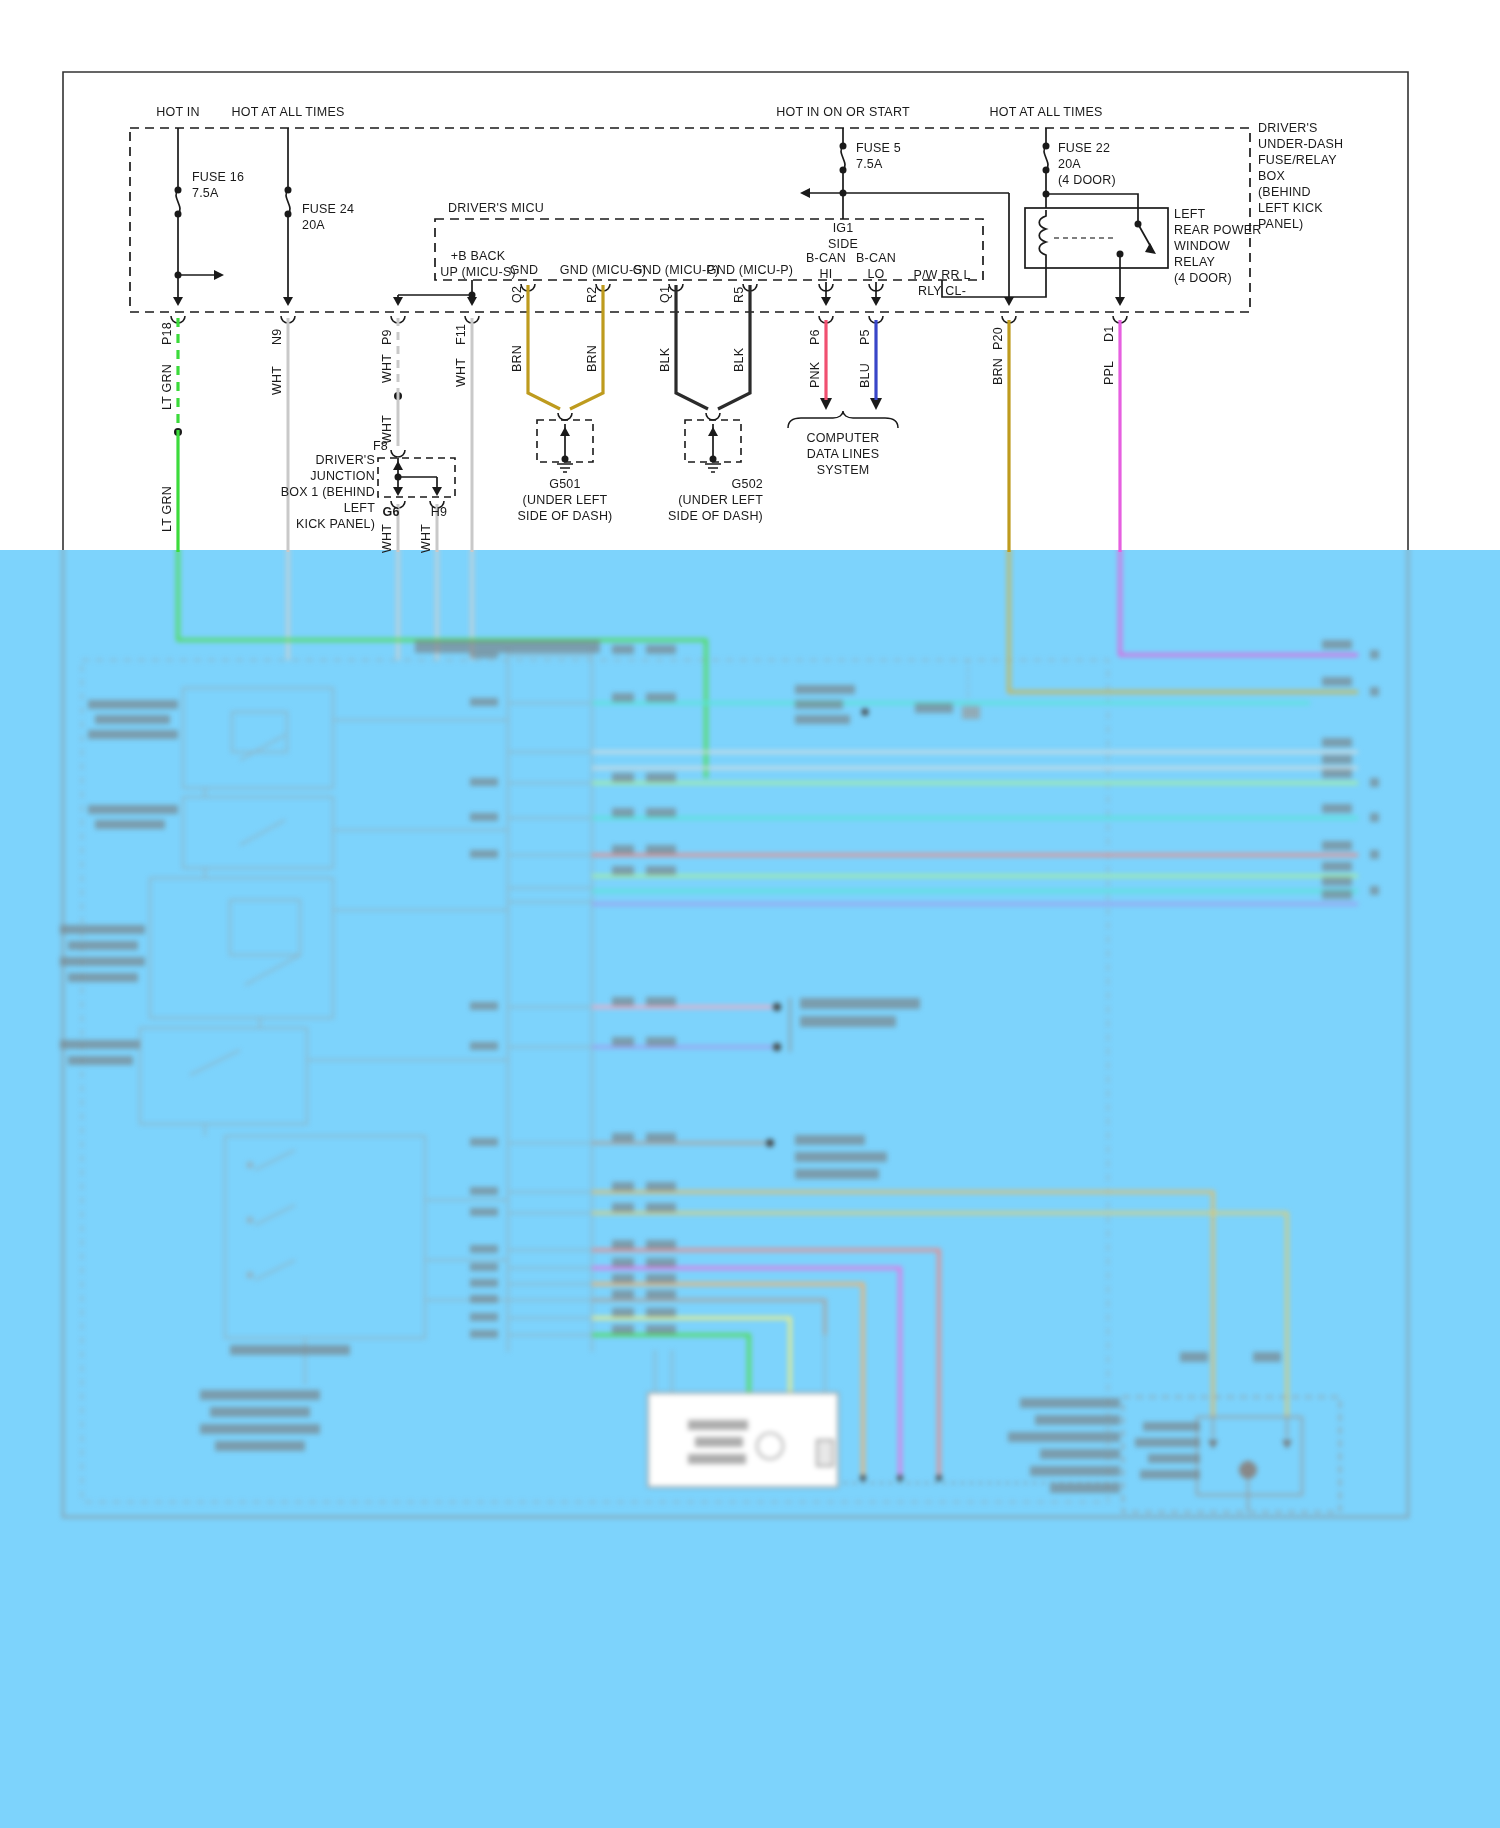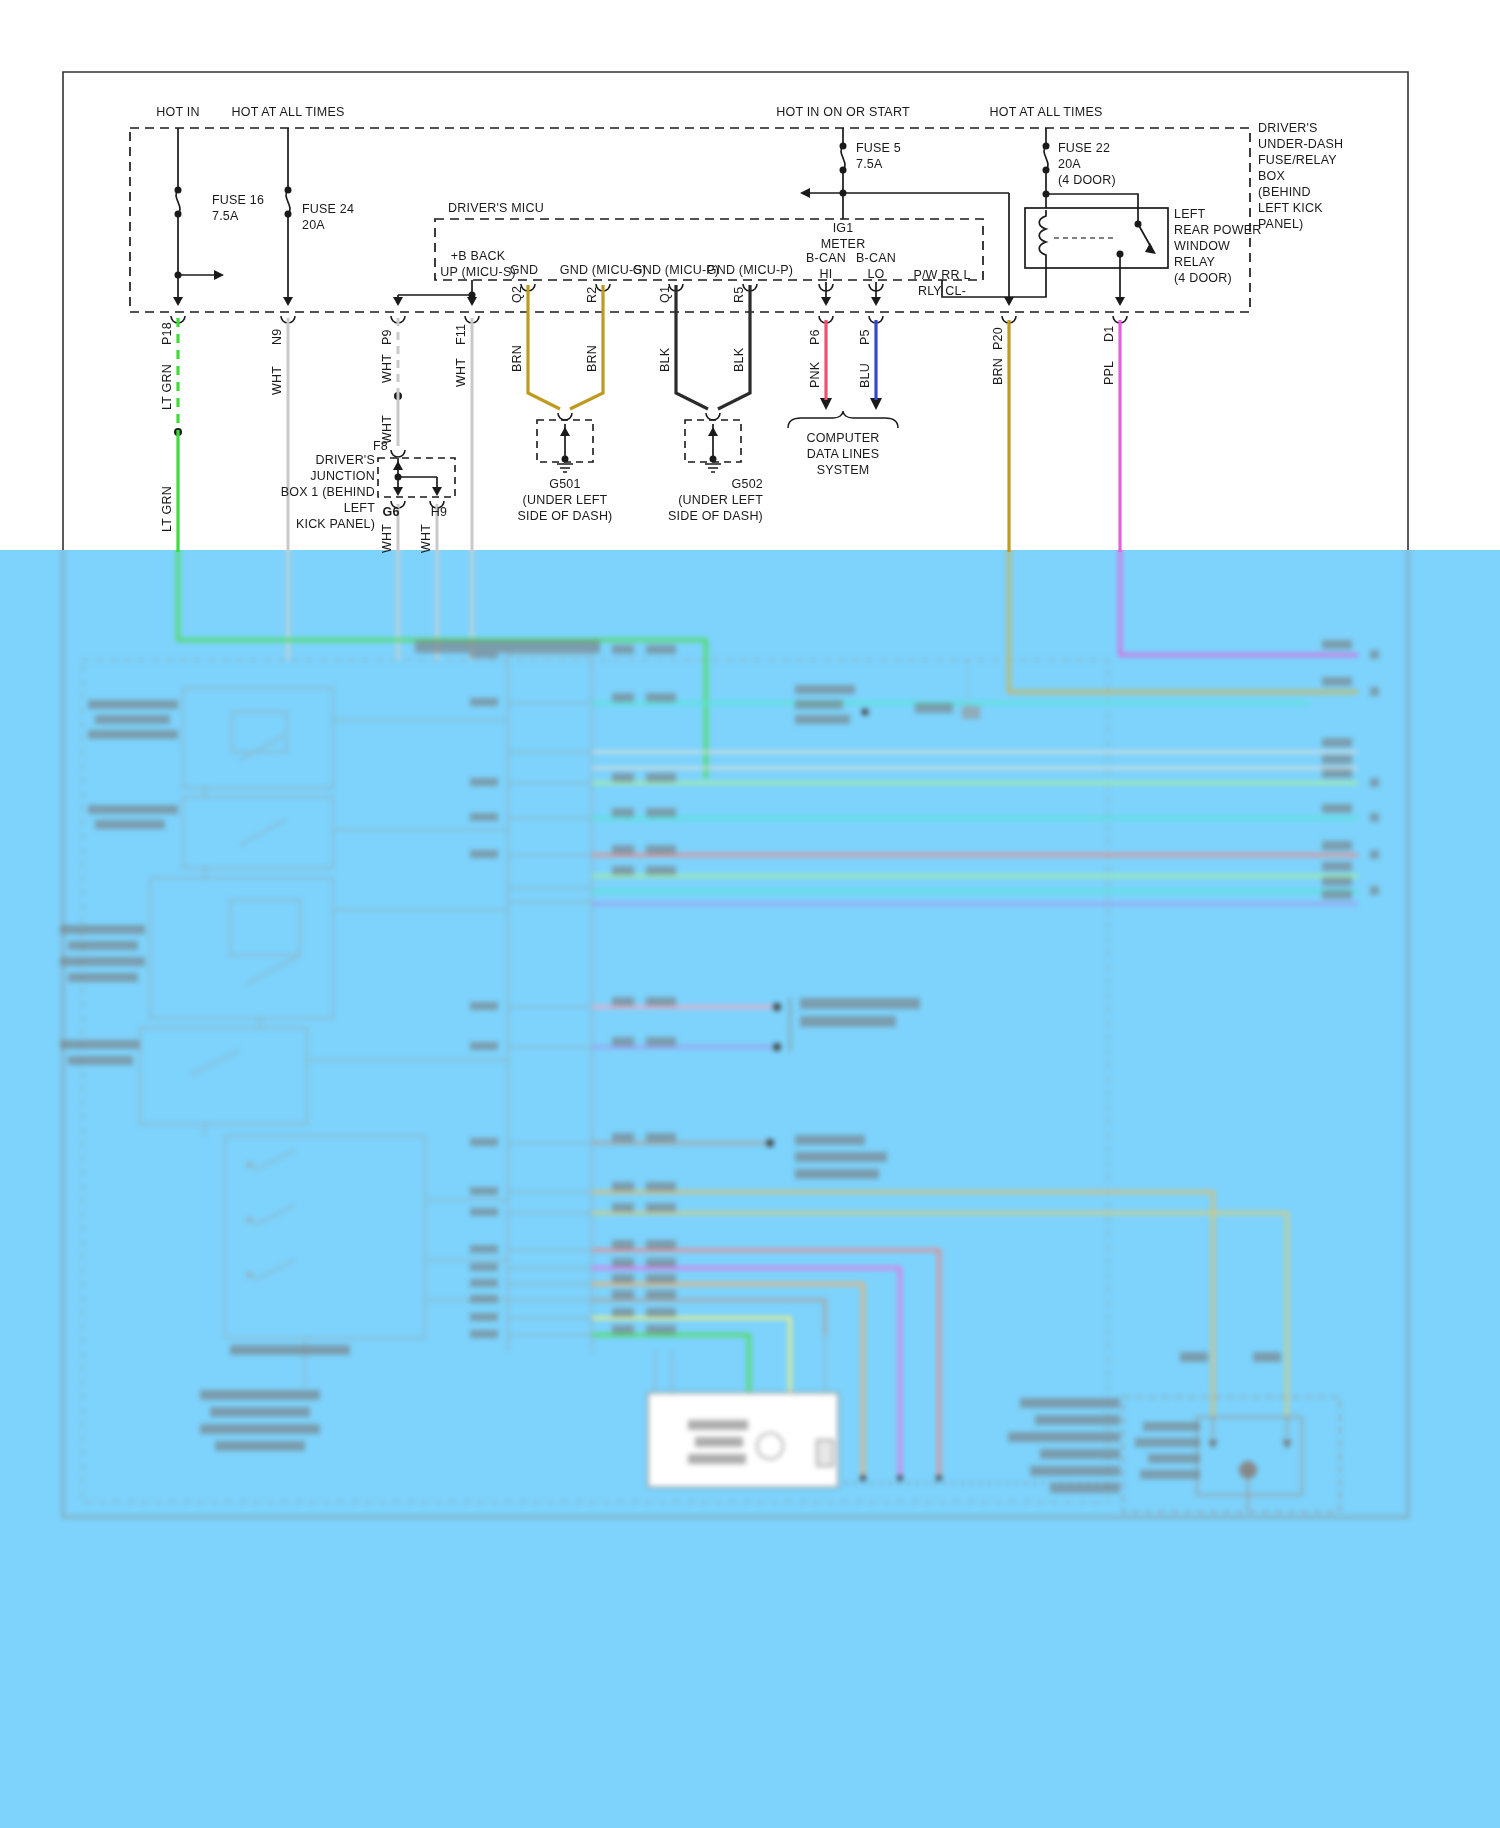--- a/index.html
+++ b/index.html
@@ -352,21 +352,21 @@
       <path d="M1009,320 V552" stroke="#BE9B1E"></path>
       <path d="M1120,320 V552" stroke="#E65FE0"></path>
     </g>
   </svg>
 
   <div class="lbl c" style="left:138px;top:104px;width:80px;">HOT IN</div>
   <div class="lbl c" style="left:218px;top:104px;width:140px;">HOT AT ALL TIMES</div>
   <div class="lbl c" style="left:758px;top:104px;width:170px;">HOT IN ON OR START</div>
   <div class="lbl c" style="left:971px;top:104px;width:150px;">HOT AT ALL TIMES</div>
 
-  <div class="lbl" style="left:192px;top:192px;margin-left:20px;">FUSE 16
+  <div class="lbl" style="left:192px;top:169px;">FUSE 16
 7.5A</div>
   <div class="lbl" style="left:302px;top:201px;">FUSE 24
 20A</div>
   <div class="lbl" style="left:856px;top:140px;">FUSE 5
 7.5A</div>
   <div class="lbl" style="left:1058px;top:140px;">FUSE 22
 20A
 (4 DOOR)</div>
 
   <div class="lbl" style="left:1258px;top:120px;">DRIVER'S
@@ -377,21 +377,21 @@
 LEFT KICK
 PANEL)</div>
   <div class="lbl" style="left:1174px;top:206px;">LEFT
 REAR POWER
 WINDOW
 RELAY
 (4 DOOR)</div>
 
   <div class="lbl" style="left:448px;top:200px;">DRIVER'S MICU</div>
   <div class="lbl c" style="left:813px;top:220px;width:60px;">IG1
-METER</div>
+SIDE</div>
   <div class="lbl c" style="left:428px;top:248px;width:100px;text-align:center;">+B BACK
 UP (MICU-S)</div>
   <div class="lbl c" style="left:504px;top:262px;width:40px;">GND</div>
   <div class="lbl c" style="left:553px;top:262px;width:100px;white-space:nowrap;">GND (MICU-S)</div>
   <div class="lbl c" style="left:626px;top:262px;width:100px;white-space:nowrap;">GND (MICU-P)</div>
   <div class="lbl c" style="left:700px;top:262px;width:100px;white-space:nowrap;">GND (MICU-P)</div>
   <div class="lbl c" style="left:796px;top:250px;width:60px;">B-CAN
 HI</div>
   <div class="lbl c" style="left:846px;top:250px;width:60px;">B-CAN
 LO</div>

